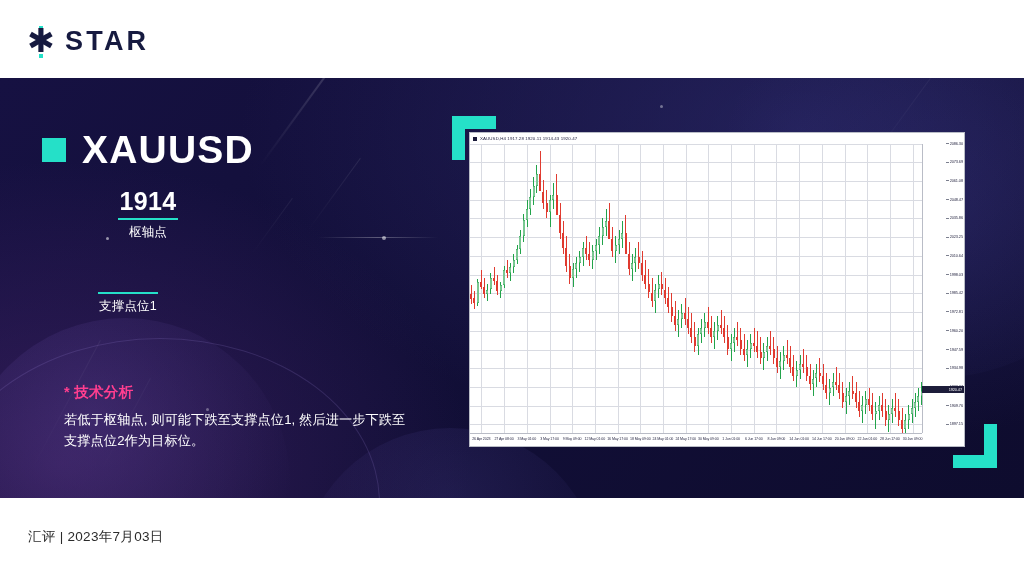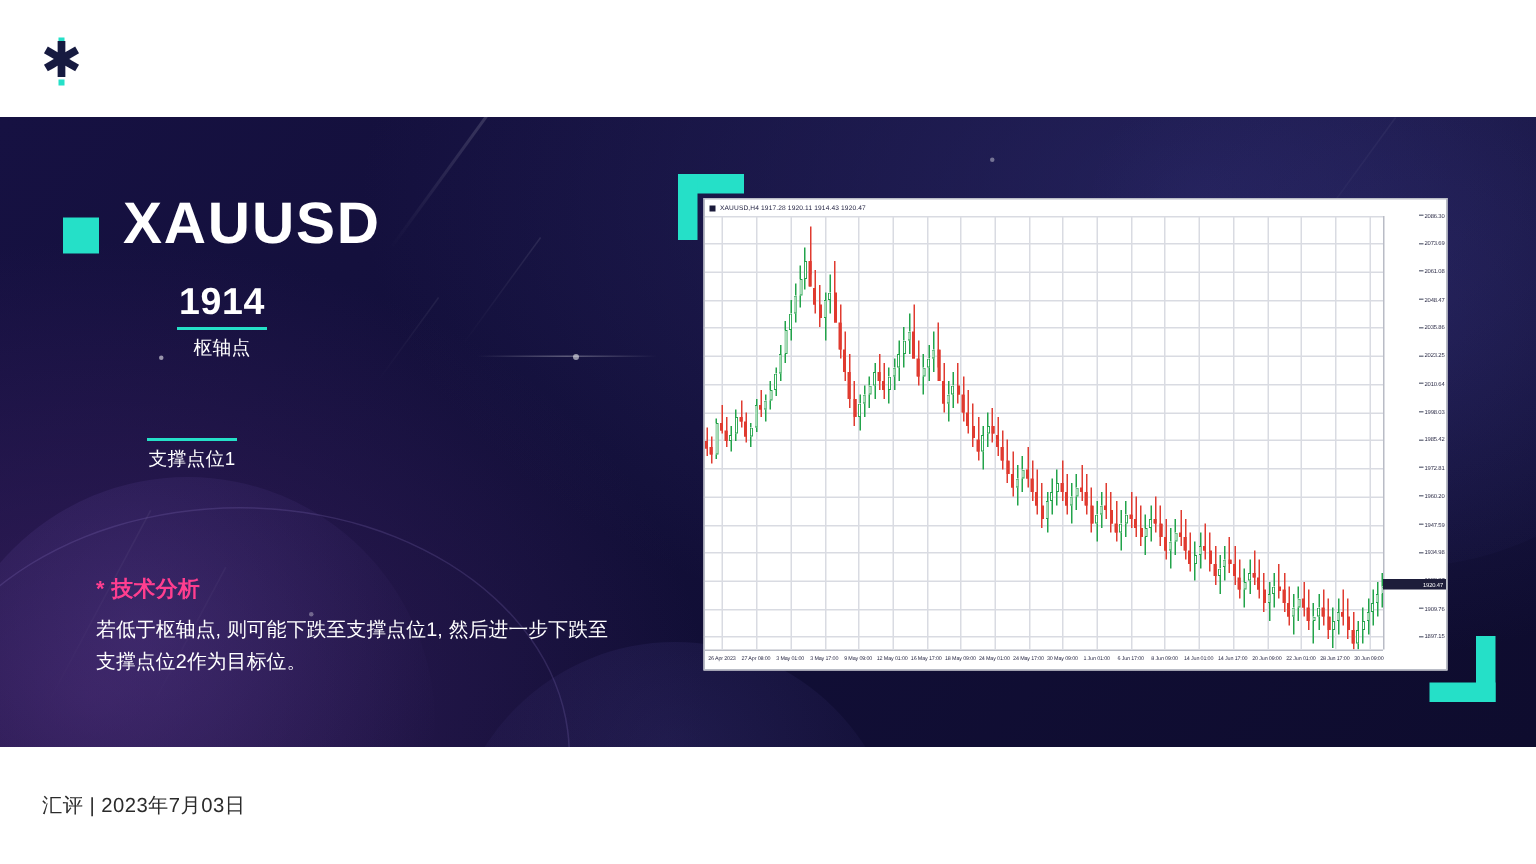--- a/index.html
+++ b/index.html
@@ -74,21 +74,21 @@
   .d1 { left:106px; top:159px; width:3px; height:3px; }
   .d2 { left:382px; top:158px; width:4px; height:4px; }
   .d3 { left:660px; top:27px;  width:3px; height:3px; opacity:.7; }
   .d4 { left:206px; top:330px; width:3px; height:3px; opacity:.6; }
   .hline { position:absolute; height:1px; background:linear-gradient(90deg,rgba(255,255,255,0),rgba(255,255,255,0.30),rgba(255,255,255,0)); }
   .h1 { left:318px; top:159px; width:120px; }
 
   
   .left { position:absolute; left:42px; top:0; width:400px; z-index:3; }
 
-  .title-row { position:absolute; left:0; top:52px; display:flex; align-items:flex-end; gap:16px; }
+  .title-row { position:absolute; left:0; top:52px; display:flex; align-items:center; gap:16px; }
   .title-sq { width:24px; height:24px; background:#25e0c8; }
   .title-txt {
     font-size:39px; font-weight:700; color:#ffffff; letter-spacing:1.2px; line-height:1;
   }
 
   .stats { position:absolute; left:22px; top:110px; width:330px; }
   .stat-row { display:flex; }
   .stat { width:128px; text-align:center; }
   .stat.center-one { margin-left:20px; }
   .stat .val {
@@ -185,20 +185,21 @@
 <div class="page">
 
   <div class="header">
     <div class="logo-wrap">
       <span class="logo-mark">
         <span class="sq top"></span>
         <span class="ast">✱</span>
         <span class="sq bot"></span>
       </span>
       <span class="logo-text">
+        <span class="logo-star">STAR</span>
       </span>
     </div>
   </div>
 
   <div class="main">
     <span class="streak s1"></span>
     <span class="streak s2"></span>
     <span class="streak s3"></span>
     <span class="streak s4"></span>
     <span class="streak s5"></span>

